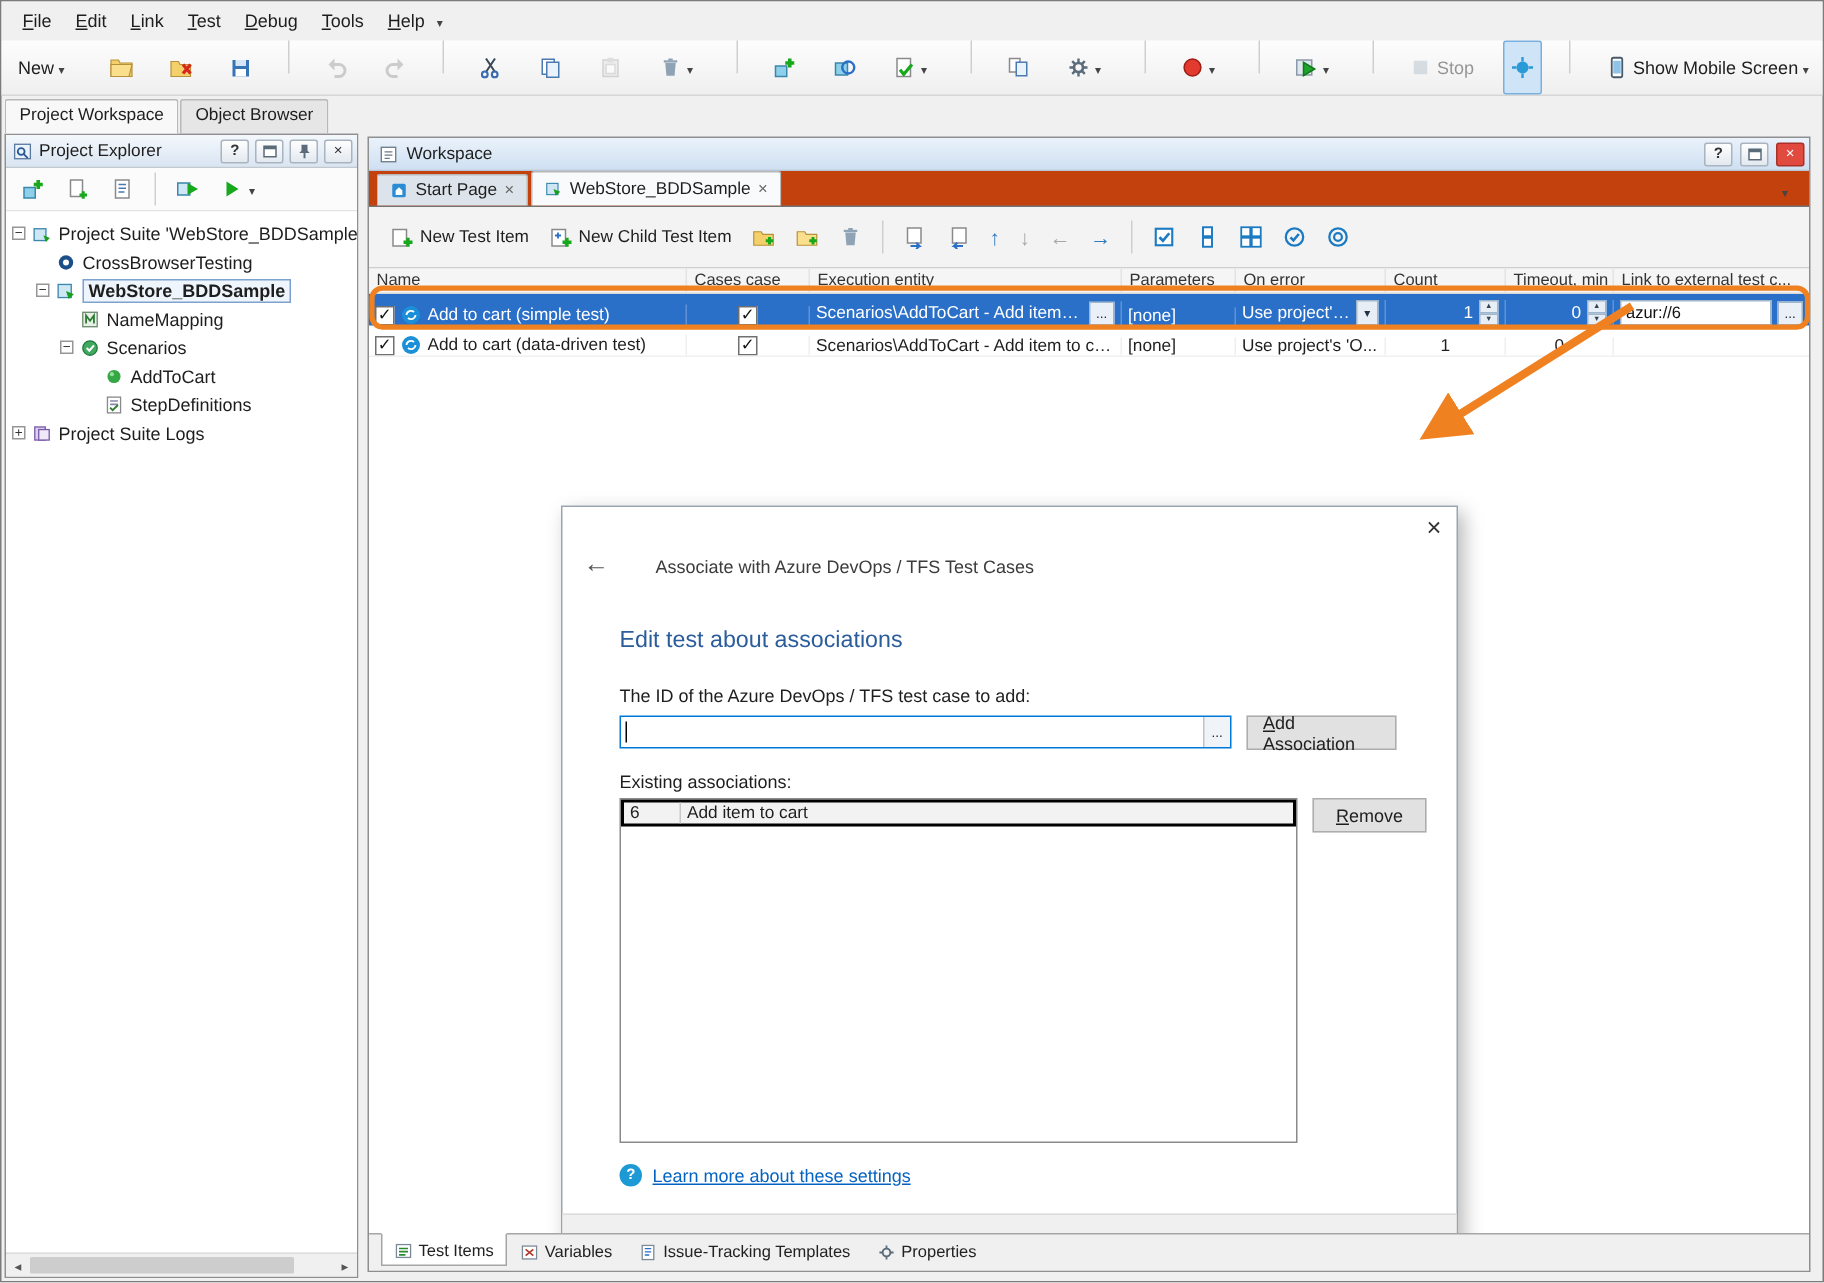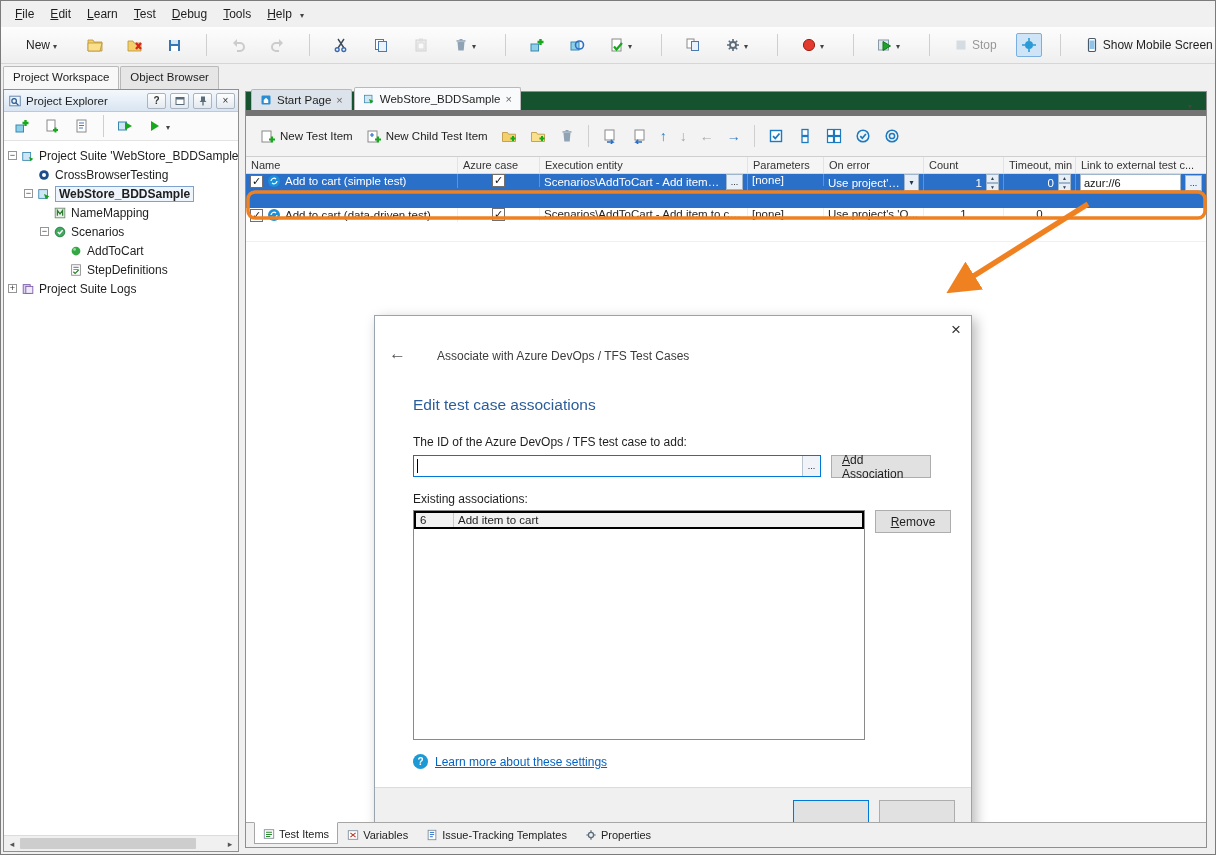--- a/index.html
+++ b/index.html
@@ -6,21 +6,21 @@
 html,body{width:1216px;height:855px}
 body{font-family:"Liberation Sans",sans-serif;font-size:12px;color:#1e1e1e;background:#e9e9e9;position:relative;overflow:hidden}
 .window{position:absolute;inset:0;border:1px solid #7b7b7b;background:#f0f0f0}
 
 .menubar{height:26px;display:flex;align-items:center;padding-left:6px;background:#f0f0f0}
 .menu-item{display:inline-block;padding:4px 8px;cursor:default}
 .menu-item::first-letter{text-decoration:underline}
 .dda{display:inline-block;width:10px}
 .dda::after{content:"▾";font-size:8px;color:#444}
 
-.toolbar{height:37px;display:flex;align-items:center;padding:0 20px;background:linear-gradient(#fdfdfd,#efefef);border-bottom:1px solid #d6d6d6;gap:14px}
+.toolbar{height:37px;display:flex;padding:0 6px;background:linear-gradient(#fdfdfd,#efefef);border-bottom:1px solid #d6d6d6;gap:14px}
 .tbtn{display:flex;align-items:center;gap:3px;padding:3px 4px;border:1px solid transparent;border-radius:2px;white-space:nowrap}
 .tbtn.disabled{opacity:.45}
 .tbtn.toggle-active{border-color:#7ab0e0;background:#cfe4f7}
 .sep{width:1px;height:22px;background:#cfcfcf;margin:0 4px;flex:none}
 .spacer{flex:1}
 .i16{width:16px;height:16px;flex:none}
 .i14{width:14px;height:14px;flex:none}
 .i12{width:12px;height:12px;flex:none}
 
 .content{position:absolute;top:63px;left:0;right:0;bottom:0}
@@ -45,35 +45,35 @@
 .exp.plus::after{content:"+"}
 .tsel{font-weight:bold;border:1px solid #7da2ce;background:#eef5fc;padding:0 3px}
 .hscroll{height:16px;background:#f0f0f0;border-top:1px solid #dcdcdc;display:flex;align-items:center;flex:none}
 .scroll-btn{width:16px;height:15px;display:flex;align-items:center;justify-content:center;font-size:9px;color:#555}
 .thumb{width:176px;height:11px;background:#cdcdcd;border-radius:1px}
 .hs-track{flex:1}
 
 .ws{position:absolute;top:27px;left:244px;right:8px;bottom:6px;border:1px solid #8f8f8f;background:#f0f0f0;display:flex;flex-direction:column}
 .ws-header{height:22px;background:linear-gradient(#eaf2fb,#cfe0f2);display:flex;align-items:center;gap:5px;padding:0 3px 0 6px;border-bottom:1px solid #b5c6d8;flex:none}
 .ws-title{flex:1;font-size:11.5px}
-.doc-tabs{height:24px;display:flex;align-items:flex-end;background:#14532d;border-bottom:6px solid #737373;padding-left:5px;position:relative;flex:none}
+.doc-tabs{height:24px;display:flex;align-items:flex-end;background:#c2410c;border-bottom:1px solid #737373;padding-left:5px;position:relative;flex:none}
 .dtab{display:flex;align-items:center;gap:5px;padding:0 8px;font-size:11.5px;border:1px solid #b9b9b9;border-bottom:none;background:#dde3ea;margin-right:2px;border-radius:2px 2px 0 0;height:21px}
 .dtab.active{background:#f9fafc;height:23px;position:relative;z-index:1}
 .dtab .x{font-size:11px;color:#666}
 .tab-list-dd{position:absolute;right:8px;top:6px}
 .ws-toolbar{height:40px;display:flex;align-items:center;gap:5px;padding:0 10px;background:#f3f3f3;flex:none}
 .wtbtn{display:flex;align-items:center;gap:4px;padding:3px 4px;border-radius:2px;white-space:nowrap;font-size:11.5px}
 .ar{font-size:14px;font-weight:bold;padding:0 4px}
 .ar.blue{color:#2e7cc0}
 .ar.gray{color:#a8a8a8}
 
 .grid{flex:1;display:flex;flex-direction:column;background:#fff;border-top:1px solid #cfcfcf;position:relative;overflow:hidden}
 .ghead{display:flex;height:17px;background:#f5f5f5;border-bottom:1px solid #d9d9d9;color:#333;font-size:11px;flex:none}
 .gh{padding:2px 5px;border-right:1px solid #e3e3e3;white-space:nowrap;overflow:hidden;flex:none}
-.grow{display:flex;height:34px;align-items:flex-start;font-size:11.5px;flex:none}
+.grow{display:flex;height:21px;align-items:flex-end;font-size:11.5px;flex:none}
 .gc{display:flex;align-items:center;gap:4px;padding:0 4px;border-right:1px solid #efefef;overflow:hidden;white-space:nowrap;flex:none}
 .grow.sel{background:#2a6fc8;color:#fff}
 .grow.sel .gc{border-right-color:rgba(255,255,255,.25)}
 .col-name{width:212px}.col-case{width:82px;justify-content:center}.col-exec{width:208px}.col-params{width:76px}.col-err{width:100px}.col-count{width:80px;justify-content:flex-end}.col-timeout{width:72px;justify-content:flex-end}.col-link{flex:1}
 .cb{width:13px;height:13px;border:1px solid #707070;background:#fff;display:flex;align-items:center;justify-content:center;flex:none}
 .cb.checked::after{content:"✓";font-size:11px;color:#111;line-height:1}
 .mini{min-width:17px;height:16px;border:1px solid #9fb6cc;background:#e9f0f8;font-size:9px;display:flex;align-items:center;justify-content:center;color:#222;flex:none}
 .spin{width:13px;height:17px;display:flex;flex-direction:column;flex:none}
 .spin b{flex:1;background:#e8eef5;border:1px solid #9fb6cc;font-size:5px;color:#345;display:flex;align-items:center;justify-content:center;font-weight:normal}
 .spin b.up::after{content:"▲"}
@@ -121,21 +121,21 @@
 .annot{position:absolute;inset:0;z-index:40;pointer-events:none}
 </style>
 </head>
 <body>
 
 <div class="window">
 
   <div class="menubar">
     <span class="menu-item">File</span>
     <span class="menu-item">Edit</span>
-    <span class="menu-item">Learn</span>
+    <span class="menu-item">Link</span>
     <span class="menu-item">Test</span>
     <span class="menu-item">Debug</span>
     <span class="menu-item">Tools</span>
     <span class="menu-item">Help</span>
     <span class="dda"></span>
   </div>
 
   <div class="toolbar">
     <div class="tbtn">
         <span>New</span>
@@ -424,20 +424,35 @@
           <span class="thumb"></span>
           <span class="hs-track"></span>
           <span class="scroll-btn">▸</span>
         </div>
       </div>
     </div>
 
     <div class="vsplit"></div>
 
     <div class="ws">
+      <div class="ws-header">
+        <svg class="i14" viewBox="0 0 16 16">
+            <rect x="2.5" y="2.5" width="11" height="11" fill="#fff" stroke="#6a7a88"></rect>
+            <path d="M5 6h6M5 8.5h6M5 11h4" stroke="#6a7a88"></path>
+          </svg>
+        <span class="ws-title">Workspace</span>
+        <span class="ph-btn qm"></span>
+        <span class="ph-btn">
+            <svg class="i12" viewBox="0 0 12 12">
+              <rect x="2" y="2.5" width="8" height="7" fill="#fff" stroke="#5a6b7a"></rect>
+              <rect x="2" y="2.5" width="8" height="2" fill="#5a6b7a"></rect>
+            </svg>
+          </span>
+        <span class="ph-btn red x"></span>
+      </div>
       <div class="doc-tabs">
         <div class="dtab">
           <svg class="i12" viewBox="0 0 16 16">
               <rect x="2" y="2" width="12" height="12" rx="1.5" fill="#2a8dd4"></rect>
               <path d="M5 8l3-3 3 3v4H5z" fill="#fff"></path>
             </svg>
           <span>Start Page</span>
           <span class="x"></span>
         </div>
         <div class="dtab active">
@@ -533,21 +548,21 @@
             <svg class="i16" viewBox="0 0 16 16">
               <circle cx="8" cy="8" r="5.8" fill="none" stroke="#1b7ac2" stroke-width="1.5"></circle>
               <circle cx="8" cy="8" r="2.6" fill="none" stroke="#1b7ac2" stroke-width="1.5"></circle>
             </svg>
           </div>
       </div>
 
       <div class="grid">
         <div class="ghead">
           <div class="gh col-name">Name</div>
-          <div class="gh col-case">Azure case</div>
+          <div class="gh col-case">Cases case</div>
           <div class="gh col-exec">Execution entity</div>
           <div class="gh col-params">Parameters</div>
           <div class="gh col-err">On error</div>
           <div class="gh col-count">Count</div>
           <div class="gh col-timeout">Timeout, min</div>
           <div class="gh col-link" style="flex:1;border-right:none">Link to external test c...</div>
         </div>
         <div class="grow sel">
           <div class="gc col-name">
             <span class="cb checked"></span>
@@ -619,21 +634,21 @@
             </div>
           <div class="gc col-link" style="border-right:none">
               <span></span>
             </div>
         </div>
 
         <div class="dialog">
           <span class="dlg-close x"></span>
           <span class="dlg-back"></span>
           <span class="dlg-title">Associate with Azure DevOps / TFS Test Cases</span>
-          <span class="dlg-heading">Edit test case associations</span>
+          <span class="dlg-heading">Edit test about associations</span>
           <span class="dlg-idlabel">The ID of the Azure DevOps / TFS test case to add:</span>
           <div class="dlg-input" value="">
             <span class="caret"></span>
             <span class="mini">...</span>
           </div>
           <div class="btn dlg-add">
               <span class="mn">Add Association</span>
             </div>
           <span class="dlg-exlabel">Existing associations:</span>
           <div class="assoc">

